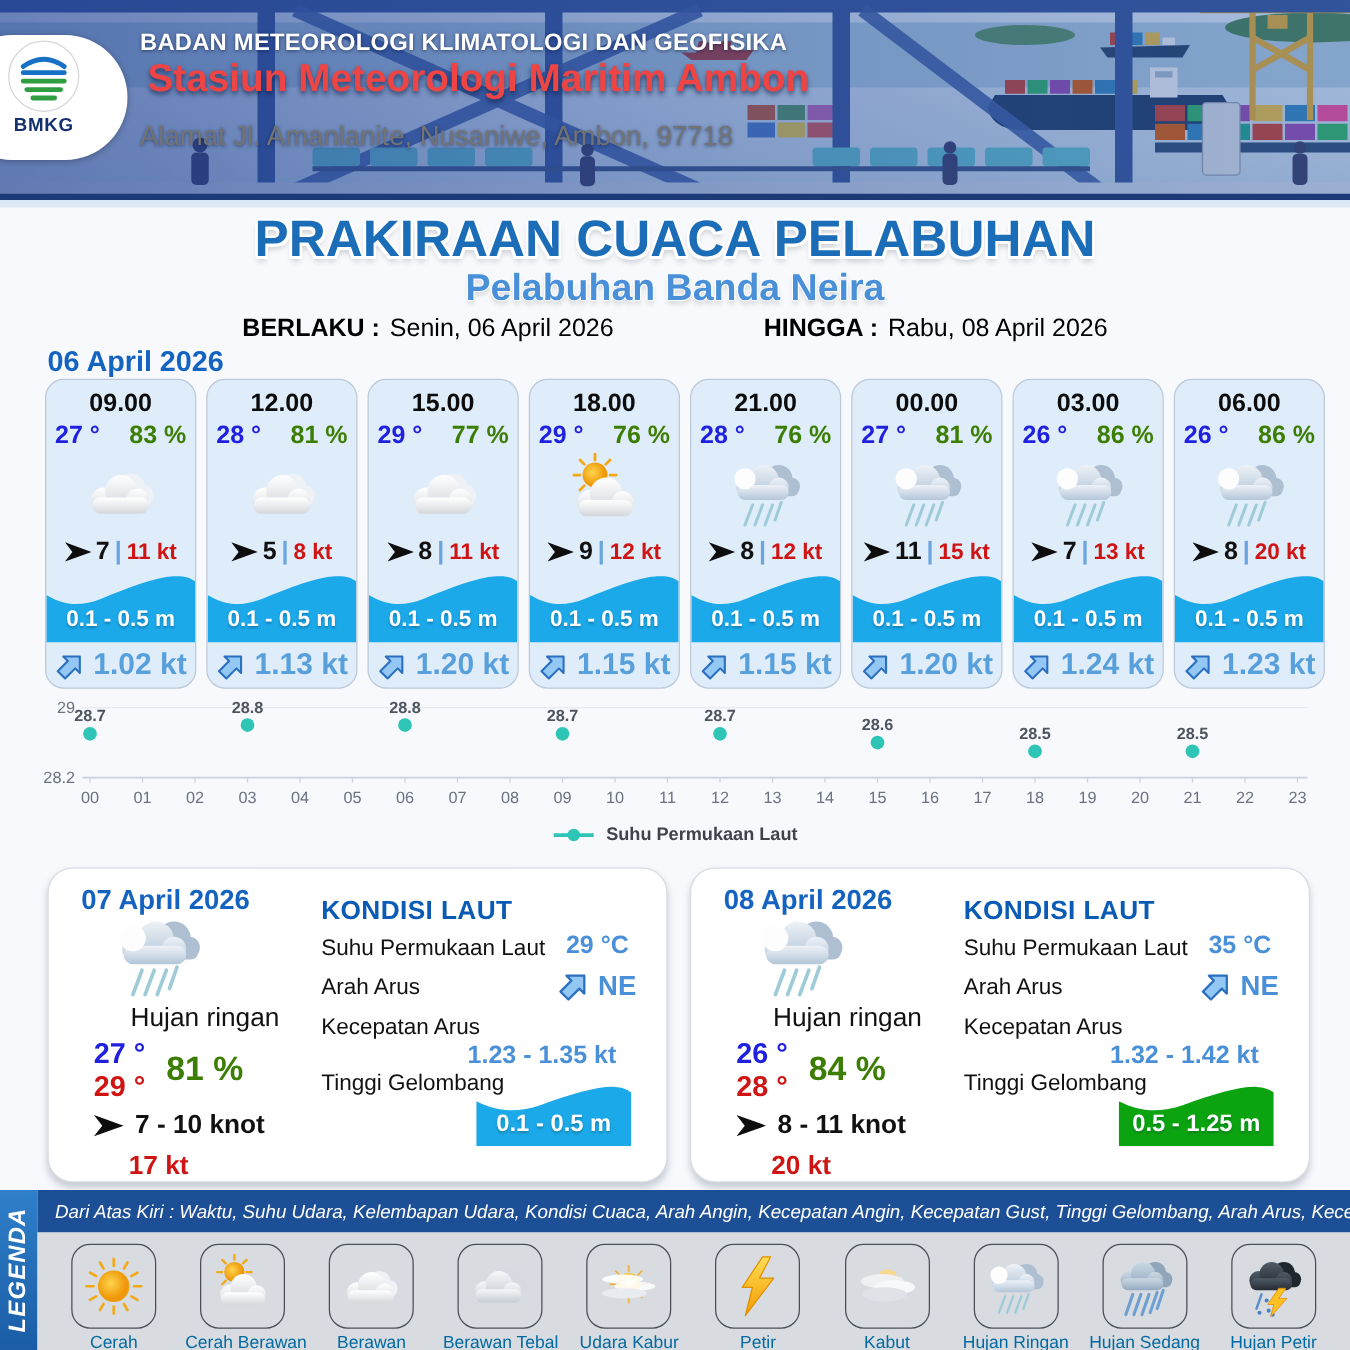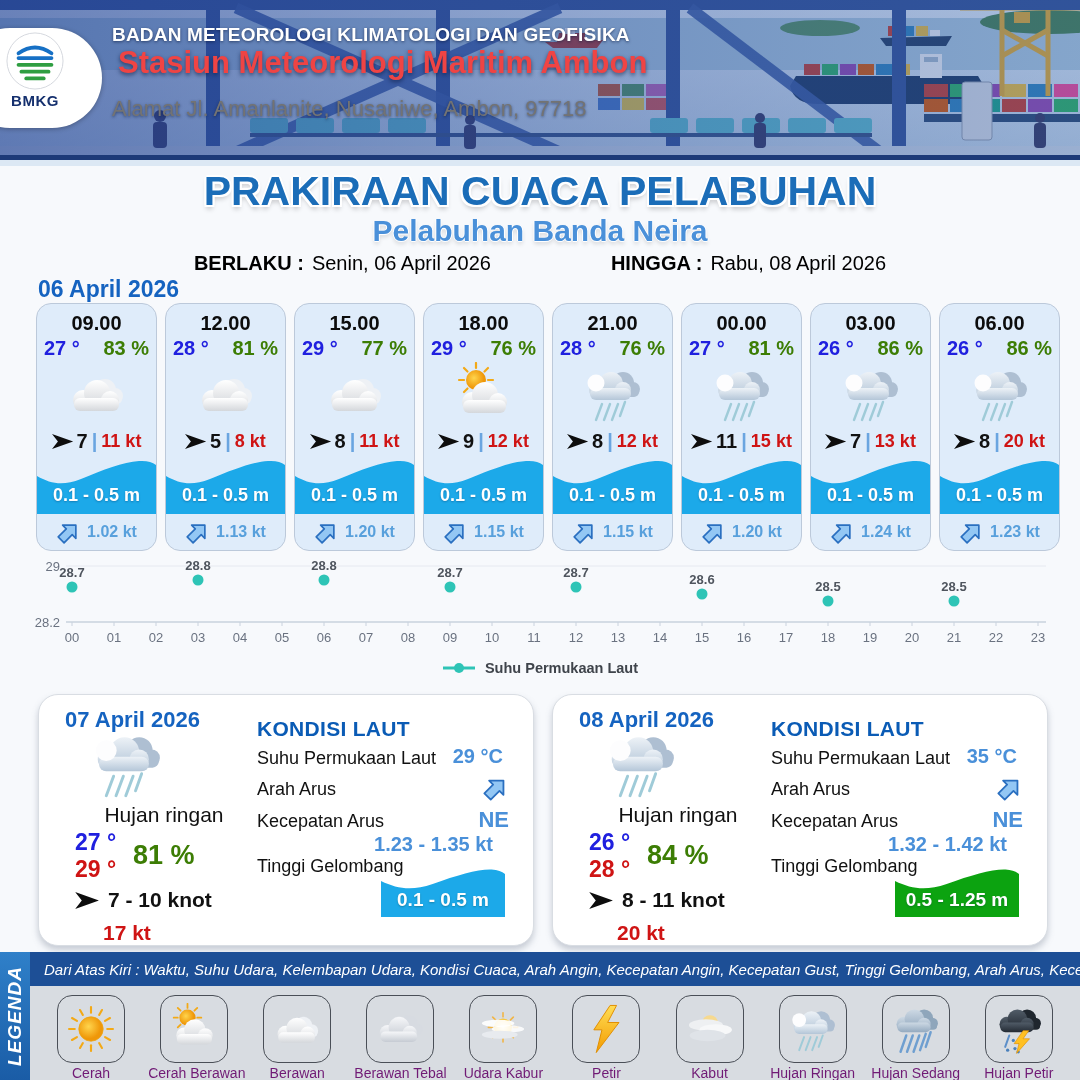--- a/index.html
+++ b/index.html
@@ -34,21 +34,21 @@
   .fhum{font-size:20px;font-weight:bold;color:#3c7d04;}
   .ficon{height:64px;display:flex;justify-content:center;margin-top:2px;}
   .fwind{height:30px;display:flex;align-items:center;justify-content:center;gap:3px;}
   .wspd{font-size:20px;font-weight:bold;color:#111;}
   .wsep{font-size:20px;color:#6aa5e0;font-weight:bold;padding:0 1px;}
   .wgust{font-size:18px;font-weight:bold;color:#cf1414;white-space:nowrap;}
   .fwave{position:relative;height:56px;margin-top:2px;}
   .fwave svg{position:absolute;left:0;top:0;width:100%;height:100%;}
   .fwave span{position:absolute;left:0;right:0;top:27px;text-align:center;font-size:18px;font-weight:bold;color:#fff;text-shadow:0 1px 2px rgba(0,60,110,.4);}
   .fcur{height:36px;display:flex;align-items:center;justify-content:center;gap:6px;}
-  .fcur span{font-size:16px;font-weight:bold;color:#58a0dc;}
+  .fcur span{font-size:24px;font-weight:bold;color:#58a0dc;}
 
   
   #chart{position:absolute;top:556px;left:28px;width:1024px;height:104px;}
   #chart-legend{position:absolute;top:660px;left:0;right:0;display:flex;justify-content:center;align-items:center;gap:9px;font-size:14.5px;font-weight:bold;color:#3f444b;}
 
   
   #daily-row{position:absolute;top:694px;left:38px;display:flex;gap:18px;}
   .dcard{position:relative;width:494px;height:250px;background:#fff;border:1px solid #d9dde3;border-radius:20px;
     box-shadow:0 4px 6px rgba(110,120,140,.35);}
   .ddate{position:absolute;left:26px;top:12px;font-size:22px;font-weight:bold;color:#1563c0;}
@@ -56,35 +56,35 @@
   .dcond{position:absolute;left:20px;top:108px;width:210px;text-align:center;font-size:21px;color:#111;}
   .dtemps{position:absolute;left:36px;top:134px;line-height:27px;font-size:23px;font-weight:bold;}
   .dtmin{color:#2020df;}
   .dtmax{color:#cf1414;}
   .dhum{position:absolute;left:94px;top:145px;font-size:27px;font-weight:bold;color:#3c7d04;}
   .dwind{position:absolute;left:36px;top:193px;display:flex;align-items:center;gap:8px;font-size:21px;font-weight:bold;color:#111;}
   .dgust{position:absolute;left:64px;top:226px;font-size:21px;font-weight:bold;color:#cf1414;}
   .sea-head{position:absolute;left:218px;top:22px;font-size:21px;font-weight:bold;color:#0a5bb5;letter-spacing:.3px;}
   .sea-label{position:absolute;left:218px;font-size:18px;color:#111;}
   .sea-val{position:absolute;font-size:20px;font-weight:bold;color:#4a90d9;white-space:nowrap;}
-  .sea-dir{position:absolute;right:24px;top:80px;display:flex;align-items:flex-end;gap:5px;flex-direction:column;}
+  .sea-dir{position:absolute;right:24px;top:80px;display:flex;align-items:center;gap:5px;}
   .sea-dir span{font-size:22px;font-weight:bold;color:#4a90d9;}
   .dwave{position:absolute;right:28px;top:172px;width:124px;height:50px;}
   .dwave svg{position:absolute;left:0;top:0;width:100%;height:100%;}
   .dwave span{position:absolute;left:0;right:0;top:22px;text-align:center;font-size:19px;font-weight:bold;color:#fff;text-shadow:0 1px 2px rgba(0,60,60,.35);}
 
   
   #legend{position:absolute;left:0;top:952px;width:1080px;height:128px;}
   #legend-bar{position:absolute;left:0;top:0;width:30px;height:128px;background:linear-gradient(180deg,#2f80c9,#1a5ca6);display:flex;align-items:center;justify-content:center;}
   #legend-bar span{writing-mode:vertical-rl;transform:rotate(180deg);color:#fff;font-style:italic;font-weight:bold;font-size:19px;letter-spacing:1px;}
   #legend-strip{position:absolute;left:30px;top:0;right:0;height:34px;background:#1d4f96;display:flex;align-items:center;padding-left:14px;color:#fff;font-style:italic;font-size:15px;white-space:nowrap;overflow:hidden;}
   #legend-items{position:absolute;left:30px;top:34px;right:0;bottom:0;background:#d8dce1;display:flex;justify-content:space-evenly;padding:0 4px;}
   .litem{width:92px;text-align:center;}
   .lbox{width:66px;height:66px;margin:9px auto 0 auto;border:1.6px solid #4a4f57;border-radius:15px;display:flex;align-items:center;justify-content:center;}
-  .llabel{margin-top:2px;font-size:14px;color:#701a75;white-space:nowrap;}
+  .llabel{margin-top:2px;font-size:14px;color:#0369a1;white-space:nowrap;}
 </style>
 </head>
 <body>
 
 <svg width="0" height="0" style="position:absolute" aria-hidden="true">
   <defs>
     <radialGradient id="gSun" cx="40%" cy="40%">
         <stop offset="0%" stop-color="#ffd54d"></stop>
         <stop offset="100%" stop-color="#ef9708"></stop>
       </radialGradient>

